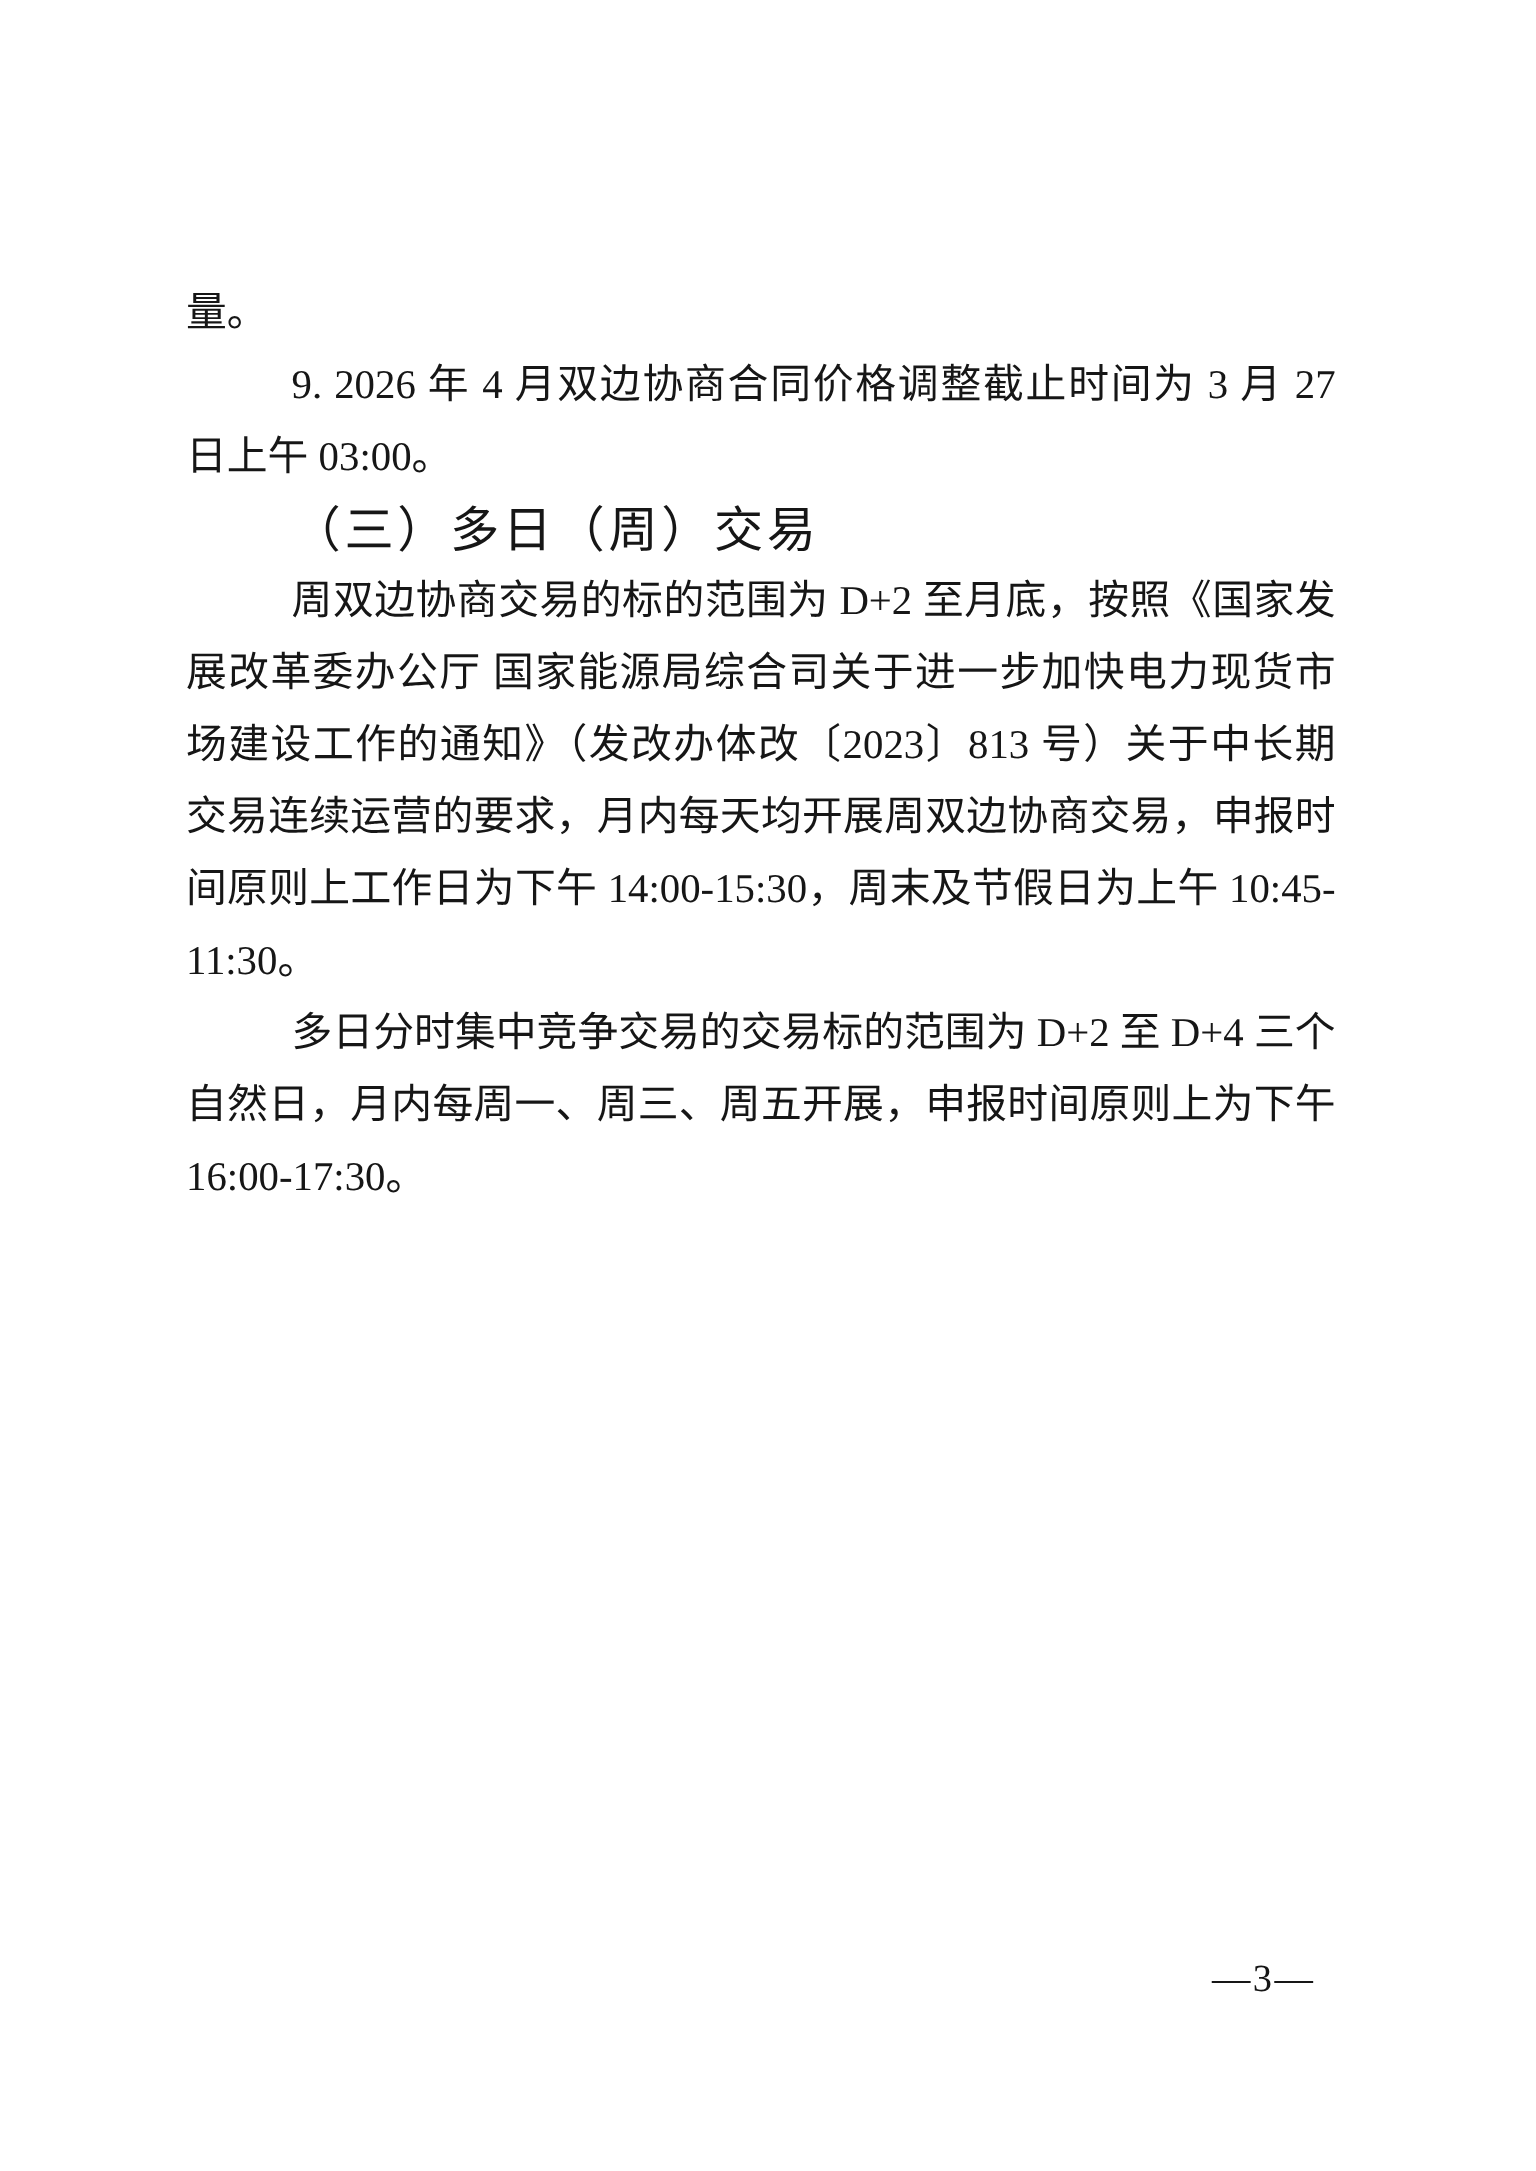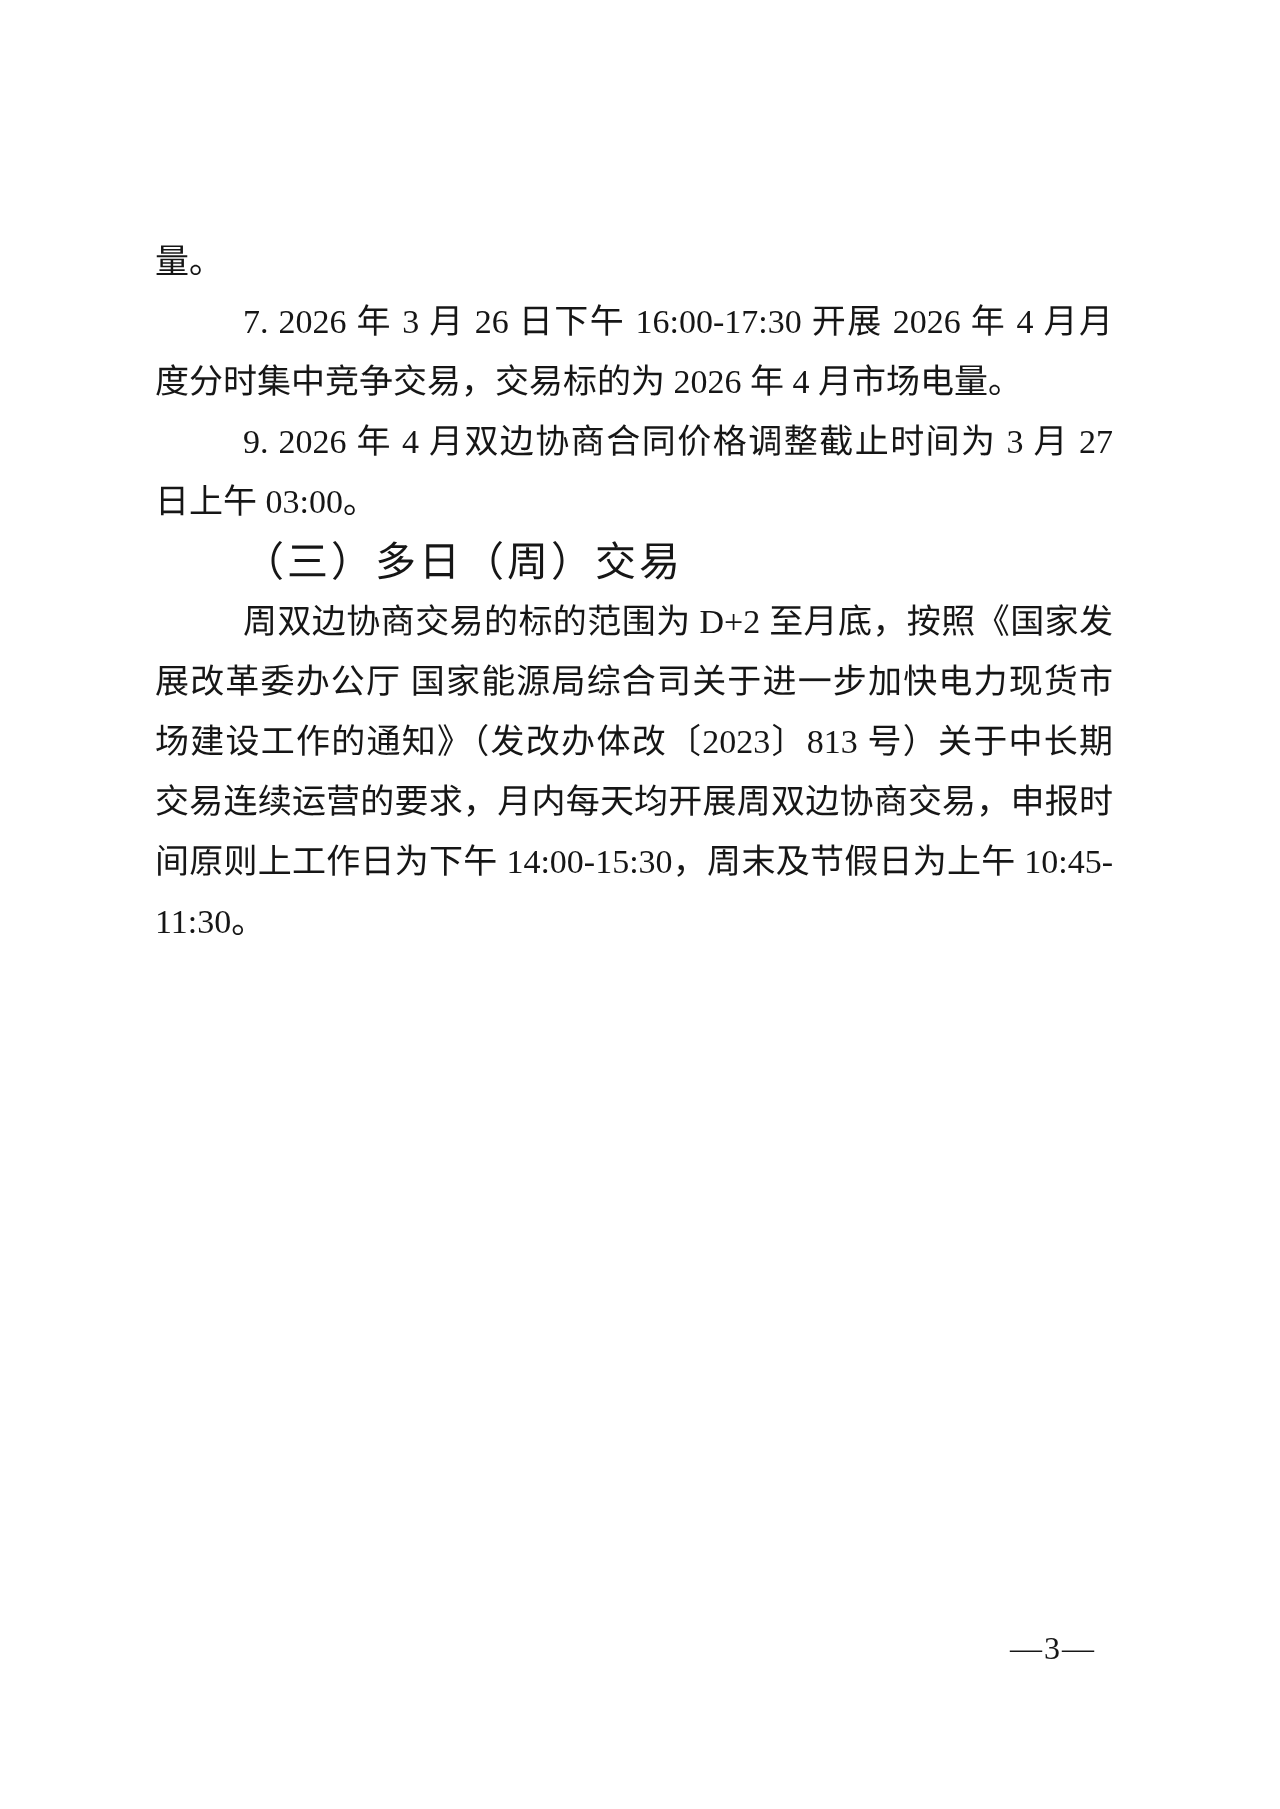--- a/index.html
+++ b/index.html
@@ -60,27 +60,27 @@
 <body>
 
 <div class="page">
 
   <div class="text-block">
 
     <p class="continuation">量。</p>
 
 
 
-    <p>7. 2026 年 3 月 26 日下午 16:00-17:30 开展 2026 年 4 月月度分时集中竞争交易，交易标的为 2026 年 4 月市场电量。</p>
 
 
     <p>9. 2026 年 4 月双边协商合同价格调整截止时间为 3 月 27 日上午 03:00。</p>
 
     <p class="section-heading">（三）多日（周）交易</p>
 
     <p>周双边协商交易的标的范围为 D+2 至月底，按照《国家发展改革委办公厅 国家能源局综合司关于进一步加快电力现货市场建设工作的通知》（发改办体改〔2023〕813 号）关于中长期交易连续运营的要求，月内每天均开展周双边协商交易，申报时间原则上工作日为下午 14:00-15:30，周末及节假日为上午 10:45-11:30。</p>
 
+    <p>多日分时集中竞争交易的交易标的范围为 D+2 至 D+4 三个自然日，月内每周一、周三、周五开展，申报时间原则上为下午 16:00-17:30。</p>
 
   </div>
 
   <div class="page-num">—3—</div>
 
 </div>
 
 </body></html>

